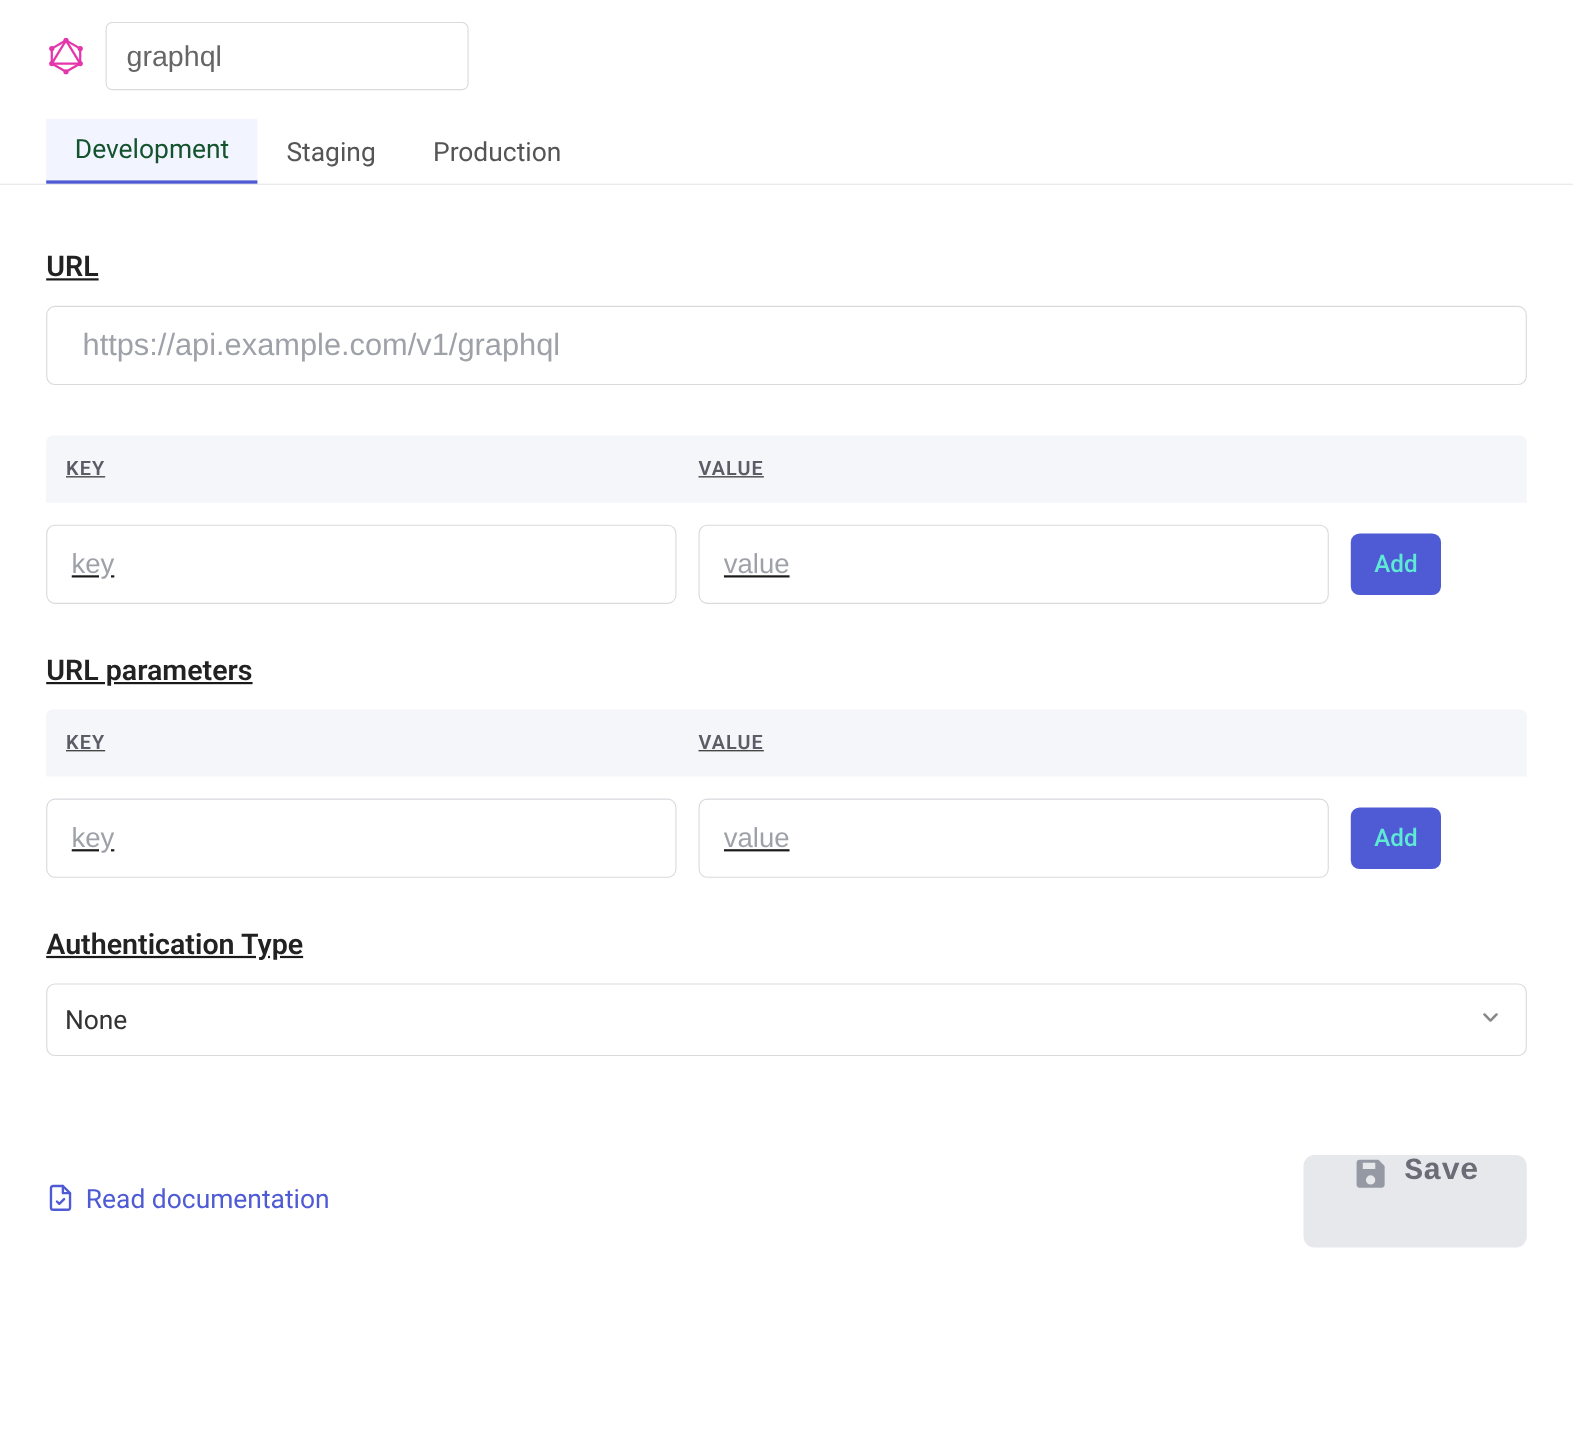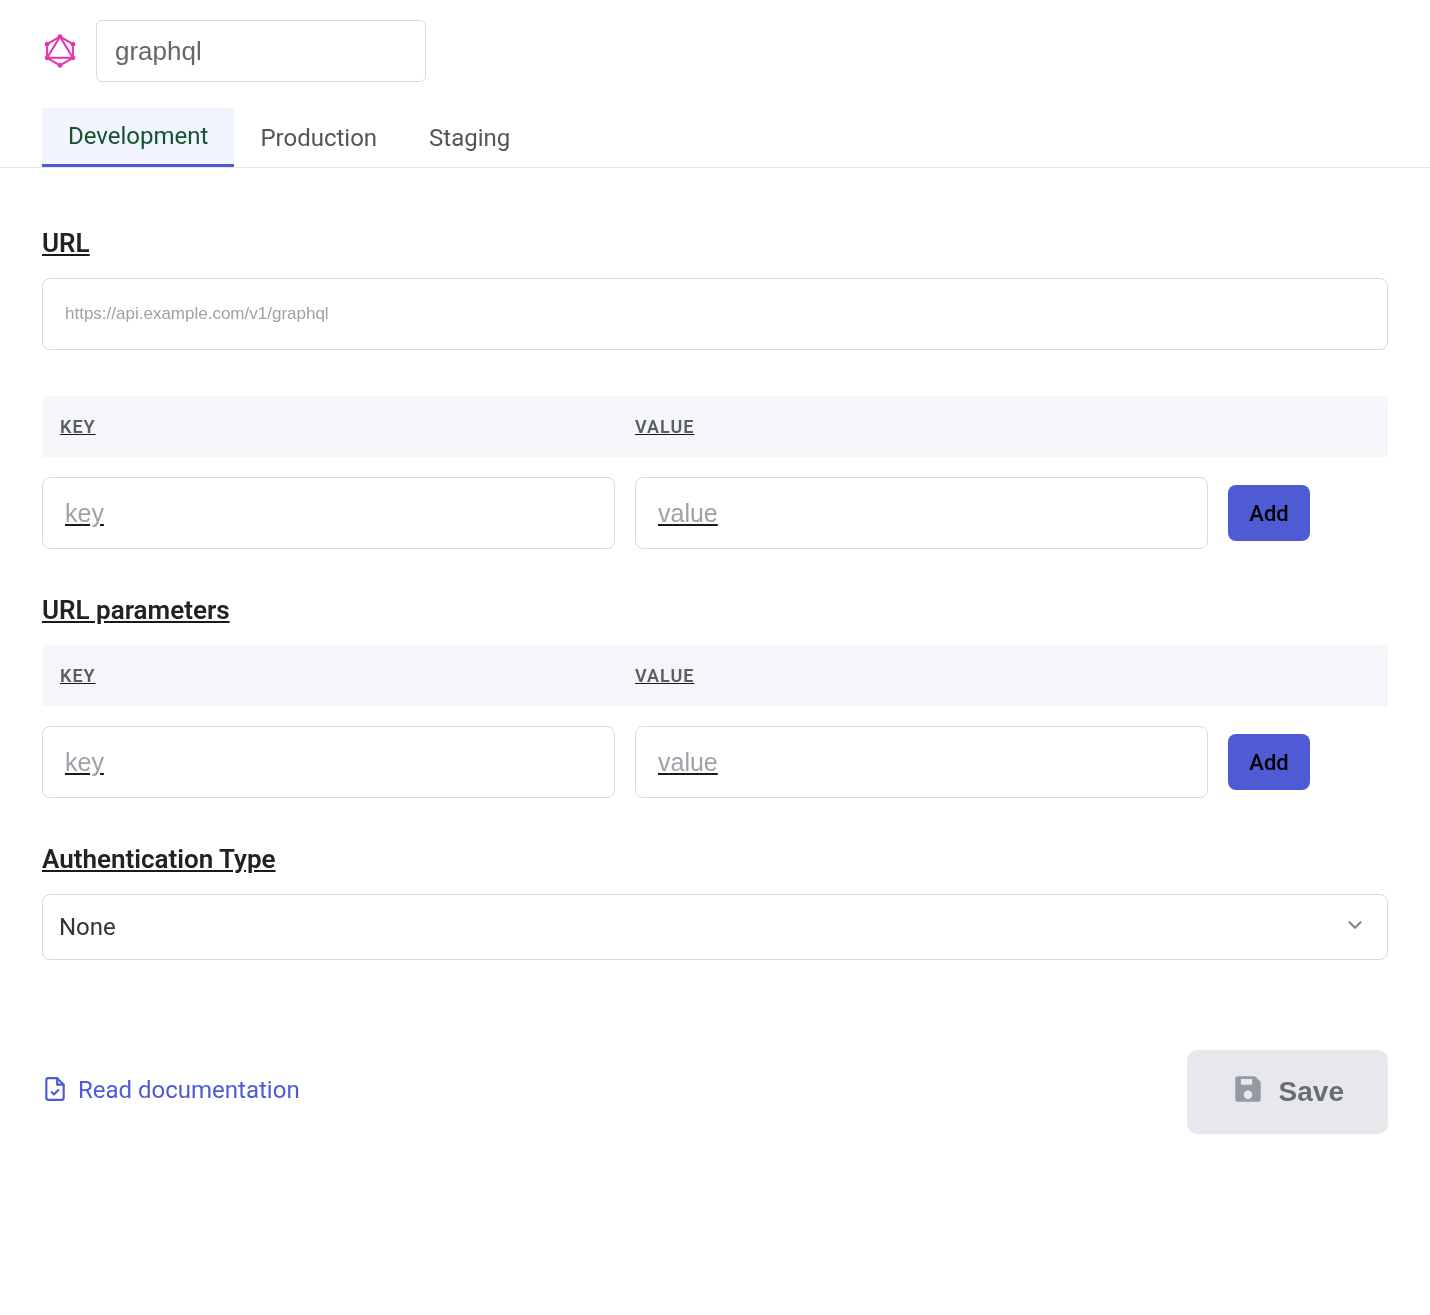--- a/index.html
+++ b/index.html
@@ -68,22 +68,22 @@
       font-weight: 600;
       color: #222;
       margin-bottom: 20px;
     }
     .url-input {
       width: 100%;
       max-width: 1350px;
       height: 72px;
       border: 1px solid #d9d9de;
       border-radius: 8px;
-      padding: 0 22px;
-      font-size: 17px;
+      padding: 0 32px;
+      font-size: 28px;
       color: #555;
       outline: none;
     }
     .url-input::placeholder,
     .kv-input::placeholder {
       color: #9ea1a8;
     }
     .kv-table {
       width: 100%;
       max-width: 1350px;
@@ -113,21 +113,21 @@
       height: 72px;
       border: 1px solid #d9d9de;
       border-radius: 8px;
       padding: 0 22px;
       font-size: 25px;
       color: #555;
       outline: none;
     }
     .add-btn {
       background: #4f5bd5;
-      color: #000000;
+      color: #5eead4;
       border: none;
       border-radius: 8px;
       height: 56px;
       width: 82px;
       font-size: 22px;
       font-weight: 500;
       cursor: pointer;
       font-family: inherit;
     }
     .select-wrap {
@@ -169,32 +169,32 @@
       display: flex;
       align-items: flex-start;
       gap: 10px;
       color: #4f5bd5;
       font-size: 24px;
       text-decoration: none;
       cursor: pointer;
     }
     .save-btn {
       display: flex;
-      align-items: center;
+      align-items: flex-start;
       gap: 14px;
       background: #e7e8ec;
       color: #6b6d76;
       border: none;
       border-radius: 10px;
       height: 84px;
       padding: 0 44px;
       font-size: 28px;
       font-weight: 600;
       cursor: not-allowed;
-      font-family: Liberation Sans, sans-serif;
+      font-family: Liberation Mono, monospace;
     }
     .save-icon-svg {
       color: #9599a3;
     }
   </style>
 </head>
 <body>
 
 <div class="header-row">
   <span class="logo">
@@ -209,22 +209,22 @@
       <circle cx="50" cy="92" r="7" fill="#e535ab" stroke="none"></circle>
       <circle cx="12" cy="70" r="7" fill="#e535ab" stroke="none"></circle>
       <circle cx="12" cy="30" r="7" fill="#e535ab" stroke="none"></circle>
     </svg>
   </span>
   <input class="name-input" type="text" value="graphql" style="">
 </div>
 
 <div class="tabs">
   <button class="tab active">Development</button>
+  <button class="tab">Staging</button>
   <button class="tab">Production</button>
-  <button class="tab">Staging</button>
 </div>
 
 <div class="main">
 
   <div class="section">
     <div class="section-label">URL</div>
     <input class="url-input" type="text" placeholder="https://api.example.com/v1/graphql" style="">
   </div>
 
   <div class="section">

